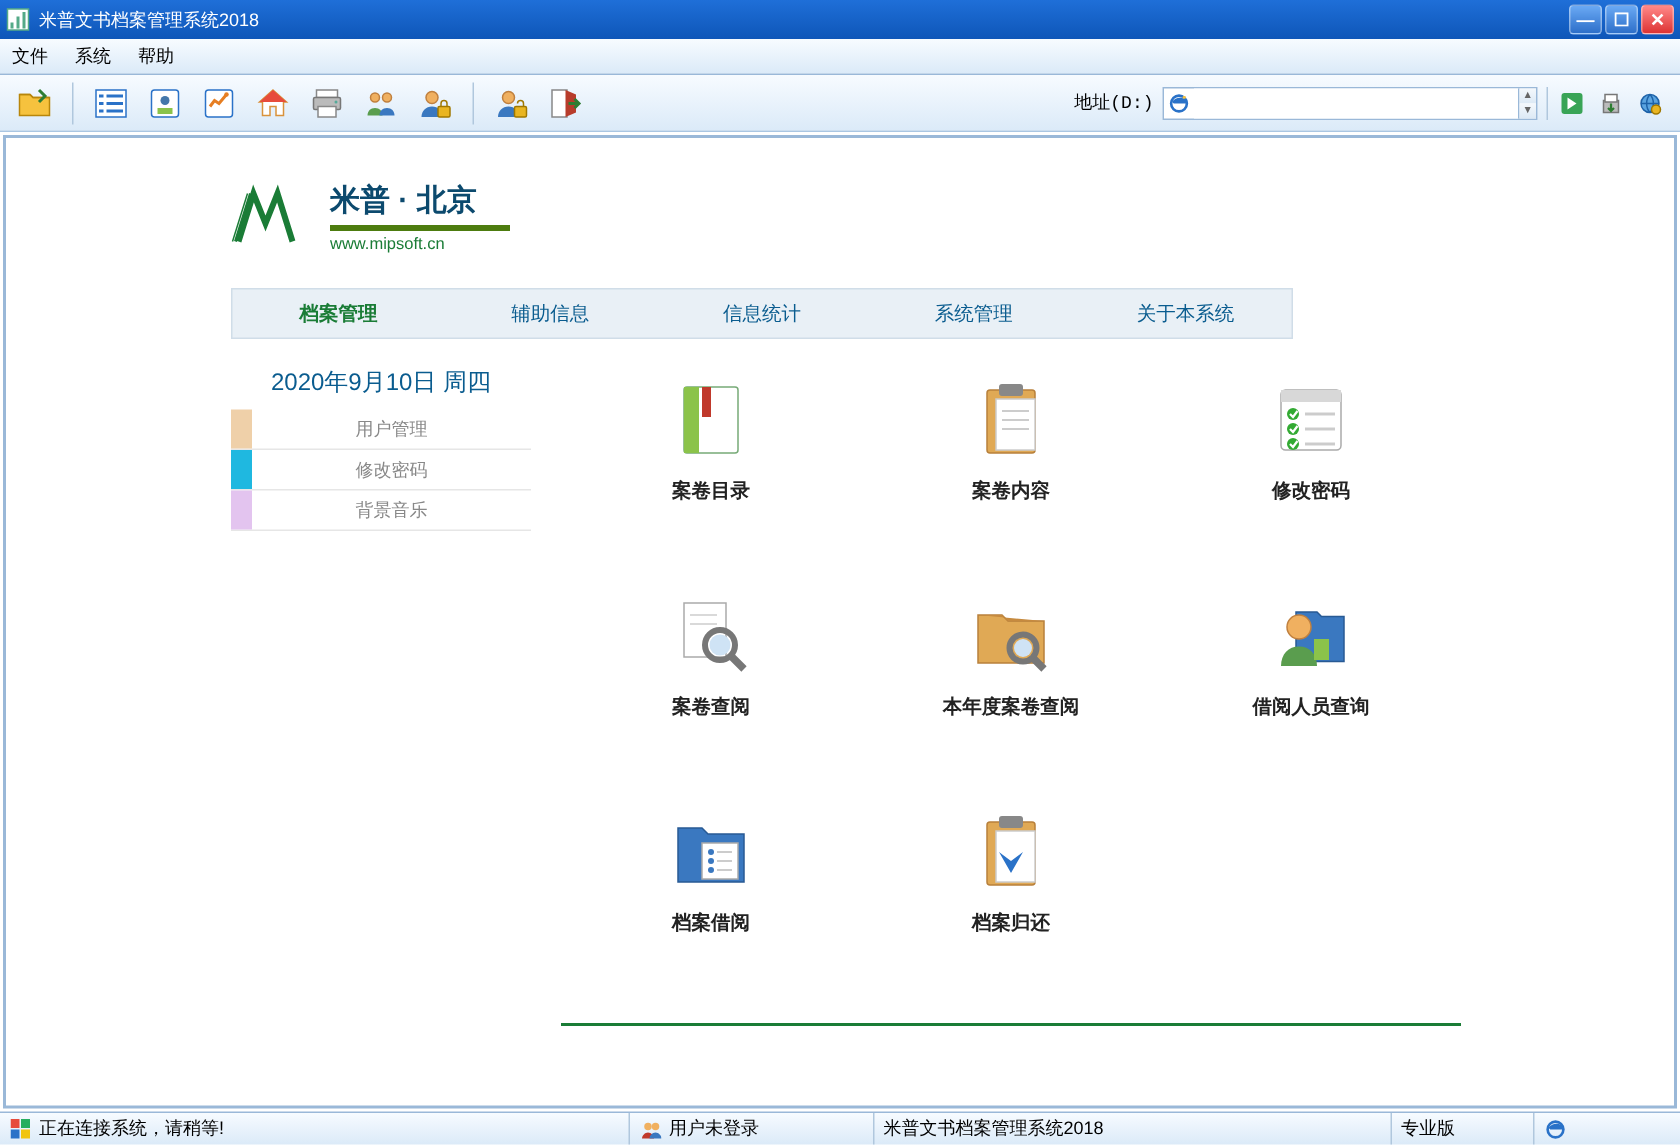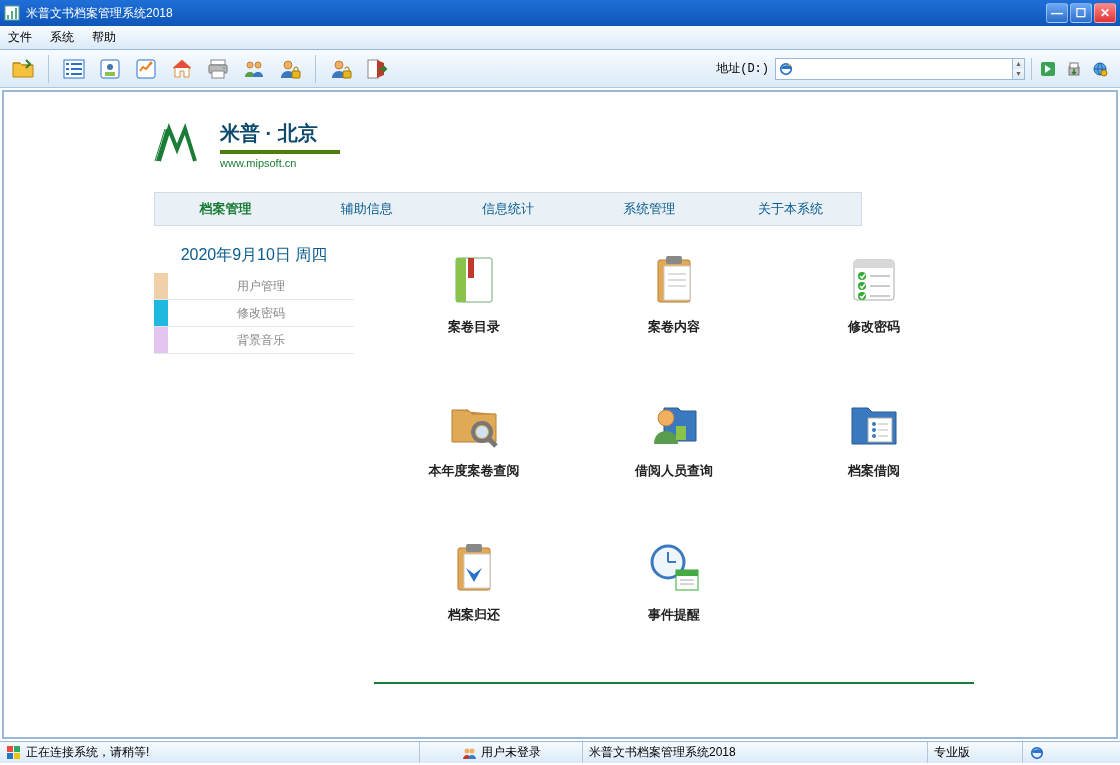--- a/index.html
+++ b/index.html
@@ -59,21 +59,21 @@
 .gitem { display: flex; flex-direction: column; align-items: center; }
 .gitem .icon { width: 64px; height: 56px; display: flex; align-items: center; justify-content: center; }
 .gitem .icon svg { width: 56px; height: 56px; }
 .gitem .cap { margin-top: 10px; font-weight: bold; color: #222; font-size: 13px; }
 .bottom-hr { position: absolute; left: 370px; top: 590px; width: 600px; height: 2px; background: #1a7c36; }
 
 
 .status { height: 22px; background: linear-gradient(#f7fbff,#dbeaf8); border-top: 1px solid #9ab8d8; display: flex; align-items: center; font-size: 12px; }
 .status .cell { height: 100%; display: flex; align-items: center; padding: 0 6px; border-right: 1px solid #b0c7dd; }
 .status .cell.first { width: 420px; }
-.status .cell.c2 { width: 163px; justify-content: center; }
+.status .cell.c2 { width: 163px; }
 .status .cell.c3 { width: 345px; }
 .status .cell.c4 { width: 95px; }
 .status .cell.c5 { flex: 1; border-right: 0; }
 .st-icon { width: 16px; height: 16px; margin-right: 4px; display: flex; align-items: center; justify-content: center; }
 </style>
 </head>
 <body>
 
 <div class="titlebar">
   <span class="app-icon">
@@ -300,20 +300,33 @@
             <line x1="24" y1="34" x2="44" y2="34" stroke="#ccc" stroke-width="2"></line>
             <line x1="24" y1="44" x2="44" y2="44" stroke="#ccc" stroke-width="2"></line>
           </svg>
         </div>
       <div class="cap">修改密码</div>
     </div>
 
     <div class="gitem">
       <div class="icon">
           <svg viewBox="0 0 56 56">
+            <rect x="10" y="6" width="28" height="36" fill="#fff" stroke="#aaa"></rect>
+            <line x1="14" y1="14" x2="32" y2="14" stroke="#ccc"></line>
+            <line x1="14" y1="20" x2="32" y2="20" stroke="#ccc"></line>
+            <circle cx="34" cy="34" r="10" fill="none" stroke="#777" stroke-width="4"></circle>
+            <circle cx="34" cy="34" r="7" fill="#cfe3f5"></circle>
+            <line x1="42" y1="42" x2="50" y2="50" stroke="#777" stroke-width="5"></line>
+          </svg>
+        </div>
+      <div class="cap">案卷查阅</div>
+    </div>
+    <div class="gitem">
+      <div class="icon">
+          <svg viewBox="0 0 56 56">
             <path d="M6 14h16l4 4h24v28H6z" fill="#e0a955" stroke="#b8803b"></path>
             <path d="M6 14h16l4 4h24" fill="#c68a3f"></path>
             <circle cx="36" cy="36" r="9" fill="none" stroke="#777" stroke-width="4"></circle>
             <circle cx="36" cy="36" r="6" fill="#cfe3f5"></circle>
             <line x1="43" y1="43" x2="50" y2="50" stroke="#777" stroke-width="5"></line>
           </svg>
         </div>
       <div class="cap">本年度案卷查阅</div>
     </div>
     <div class="gitem">
@@ -347,34 +360,20 @@
       <div class="icon">
           <svg viewBox="0 0 56 56">
             <rect x="12" y="8" width="32" height="42" rx="2" fill="#e0a955" stroke="#b8803b"></rect>
             <rect x="18" y="14" width="26" height="34" fill="#fff" stroke="#ccc"></rect>
             <rect x="20" y="4" width="16" height="8" rx="2" fill="#888"></rect>
             <path d="M28 20v14l-8-6 8 14 8-14-8 6" fill="#2a72c8"></path>
           </svg>
         </div>
       <div class="cap">档案归还</div>
     </div>
-    <div class="gitem">
-      <div class="icon">
-          <svg viewBox="0 0 56 56">
-            <circle cx="22" cy="22" r="16" fill="#eef5fb" stroke="#3a78c0" stroke-width="3"></circle>
-            <line x1="22" y1="22" x2="22" y2="12" stroke="#3a78c0" stroke-width="2"></line>
-            <line x1="22" y1="22" x2="30" y2="22" stroke="#3a78c0" stroke-width="2"></line>
-            <rect x="30" y="30" width="22" height="20" fill="#fff" stroke="#3a3"></rect>
-            <rect x="30" y="30" width="22" height="6" fill="#4a4"></rect>
-            <line x1="34" y1="40" x2="48" y2="40" stroke="#aaa"></line>
-            <line x1="34" y1="44" x2="48" y2="44" stroke="#aaa"></line>
-          </svg>
-        </div>
-      <div class="cap">事件提醒</div>
-    </div>
   </div>
 
   <div class="bottom-hr"></div>
 </div>
 
 <div class="status">
   <div class="cell first">
     <span class="st-icon">
       <svg width="14" height="14" viewBox="0 0 14 14">
           <rect x="0" y="0" width="6" height="6" fill="#e74c3c"></rect>

